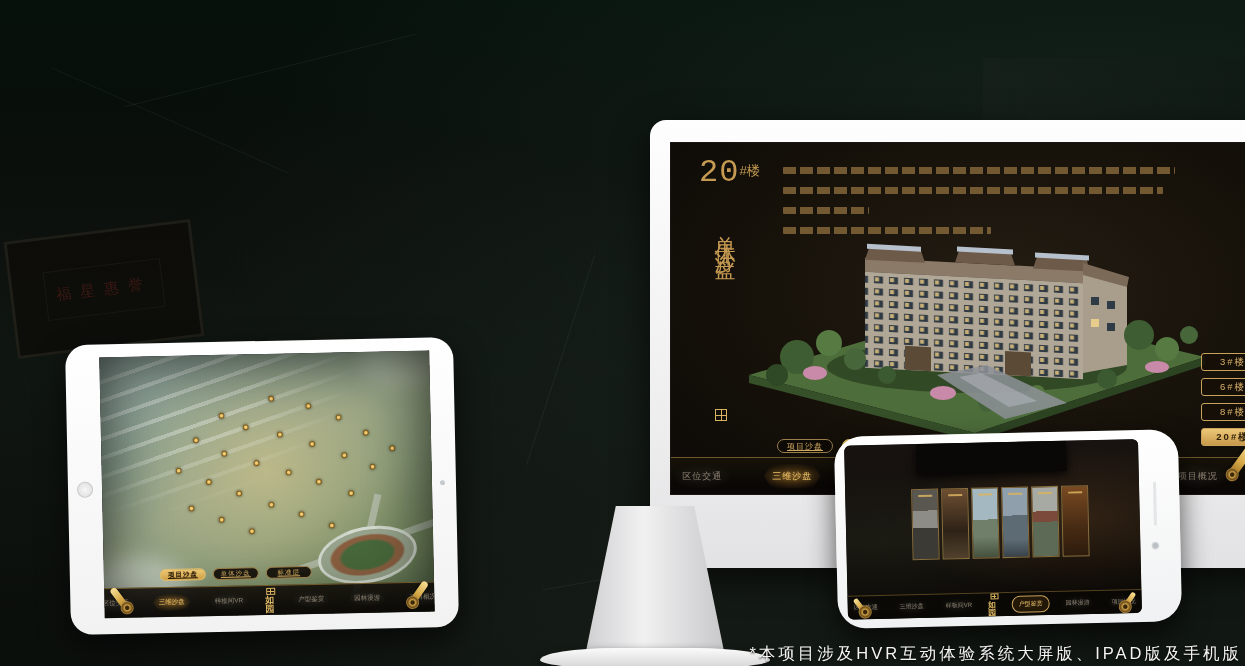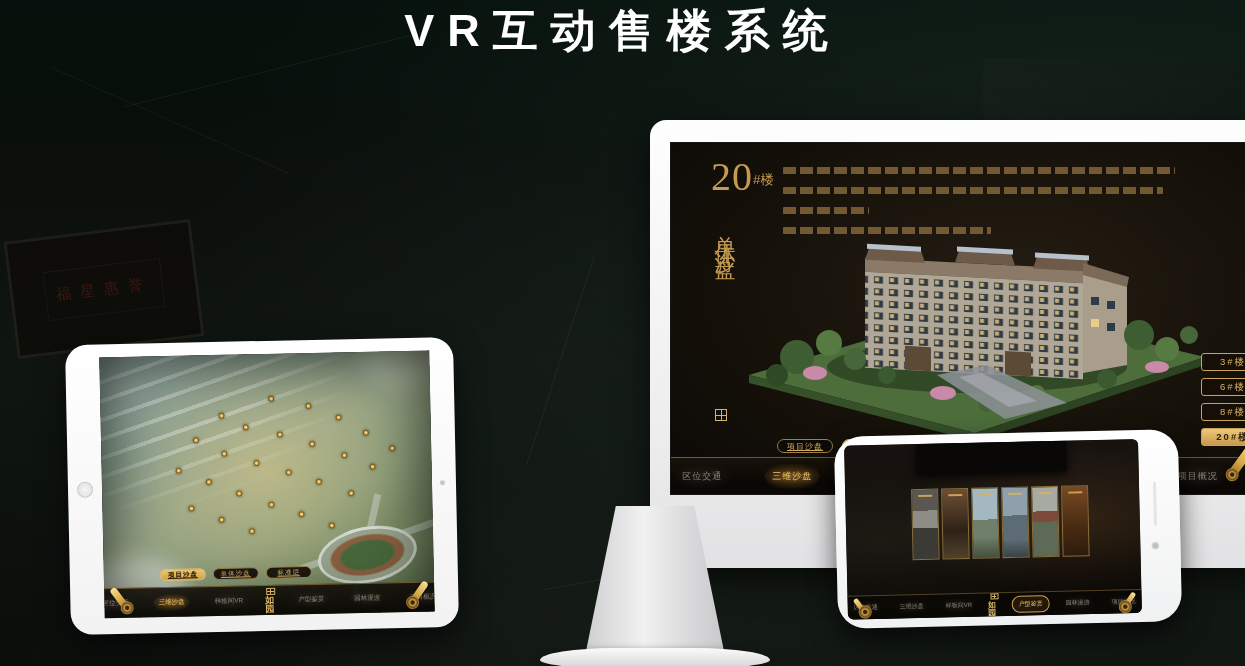--- a/index.html
+++ b/index.html
@@ -77,21 +77,21 @@
   .nav-item.active { color:#eec269; text-shadow:0 0 4px rgba(230,180,90,.5);
     background:radial-gradient(ellipse at center, rgba(172,120,42,.55), rgba(40,24,6,.08) 75%); }
   .nav-logo { display:flex; flex-direction:column; align-items:center; color:#dcb662; line-height:1; }
   .nav-logo b { font-family:"DejaVu Serif", serif; letter-spacing:2px; font-weight:bold; }
   .seal { display:block; border:1px solid #d9b35f; background:
     linear-gradient(90deg, transparent 45%, #d9b35f 45% 55%, transparent 55%),
     linear-gradient(0deg, transparent 45%, #d9b35f 45% 55%, transparent 55%); }
 
   
   .m-heading { position:absolute; left:28px; top:14px; color:#c59a52; }
-  .m-num { font-family:Liberation Serif, serif; font-size:40px; line-height:1; letter-spacing:1px;margin-left:12px; }
+  .m-num { font-family:Liberation Mono, monospace; font-size:32px; line-height:1; letter-spacing:1px; }
   .m-vert { position:absolute; left:40px; top:76px; height:170px;
     writing-mode:vertical-rl; text-orientation:upright;
     color:#c59a52; font-size:21px; letter-spacing:8px; font-family:"DejaVu Serif", serif; }
   .m-vert-seal { position:absolute; left:44px; top:266px; width:12px; height:12px; }
   .m-par { position:absolute; left:112px; top:24px; width:400px; }
   .m-par .ln { height:7px; margin-bottom:13px; filter:blur(.6px); opacity:.8; border-radius:1px;
     background:repeating-linear-gradient(90deg,#8a6b3c 0 13px, rgba(0,0,0,0) 13px 17px); }
   .m-building { position:absolute; left:66px; top:64px; }
   .m-floorbtns { position:absolute; left:530px; top:210px; width:64px; display:flex;
     flex-direction:column; gap:7px; }
@@ -190,21 +190,20 @@
   <div class="map-line" style="left:540px;top:560px;width:340px;height:1px;transform:rotate(-10deg);"></div>
   <div class="map-line" style="left:980px;top:470px;width:240px;height:1px;transform:rotate(32deg);"></div>
   <div class="map-line" style="left:560px;top:250px;width:1px;height:220px;transform:rotate(18deg);"></div>
   <div class="bg-photo-right"></div>
   <div class="bg-plaque">
     <div class="bg-plaque-inner">
       <span class="bg-plaque-text">福星惠誉</span>
     </div>
   </div>
 
-  <div class="title">VR互动售楼系统</div>
 
   <div class="monitor-wrap">
     <div class="monitor">
       <div class="monitor-screen">
         <div class="app-bg"></div>
 
         <div class="m-heading">
           <span class="m-num">20</span><sup>#楼</sup>
         </div>
         <div class="m-vert">单体沙盘</div>
@@ -385,14 +384,15 @@
         </span>
         <span class="nav-item oval">户型鉴赏</span>
         <span class="nav-item">园林漫游</span>
         <span class="nav-item">项目概况</span>
       </div>
       <span class="scroll xs flip" style="left:10px; bottom:4px;"></span>
       <span class="scroll xs" style="right:10px; bottom:4px;"></span>
     </div>
   </div>
 
+  <div class="footnote">*本项目涉及HVR互动体验系统大屏版、IPAD版及手机版</div>
 
 </div>
 
 </body></html>

